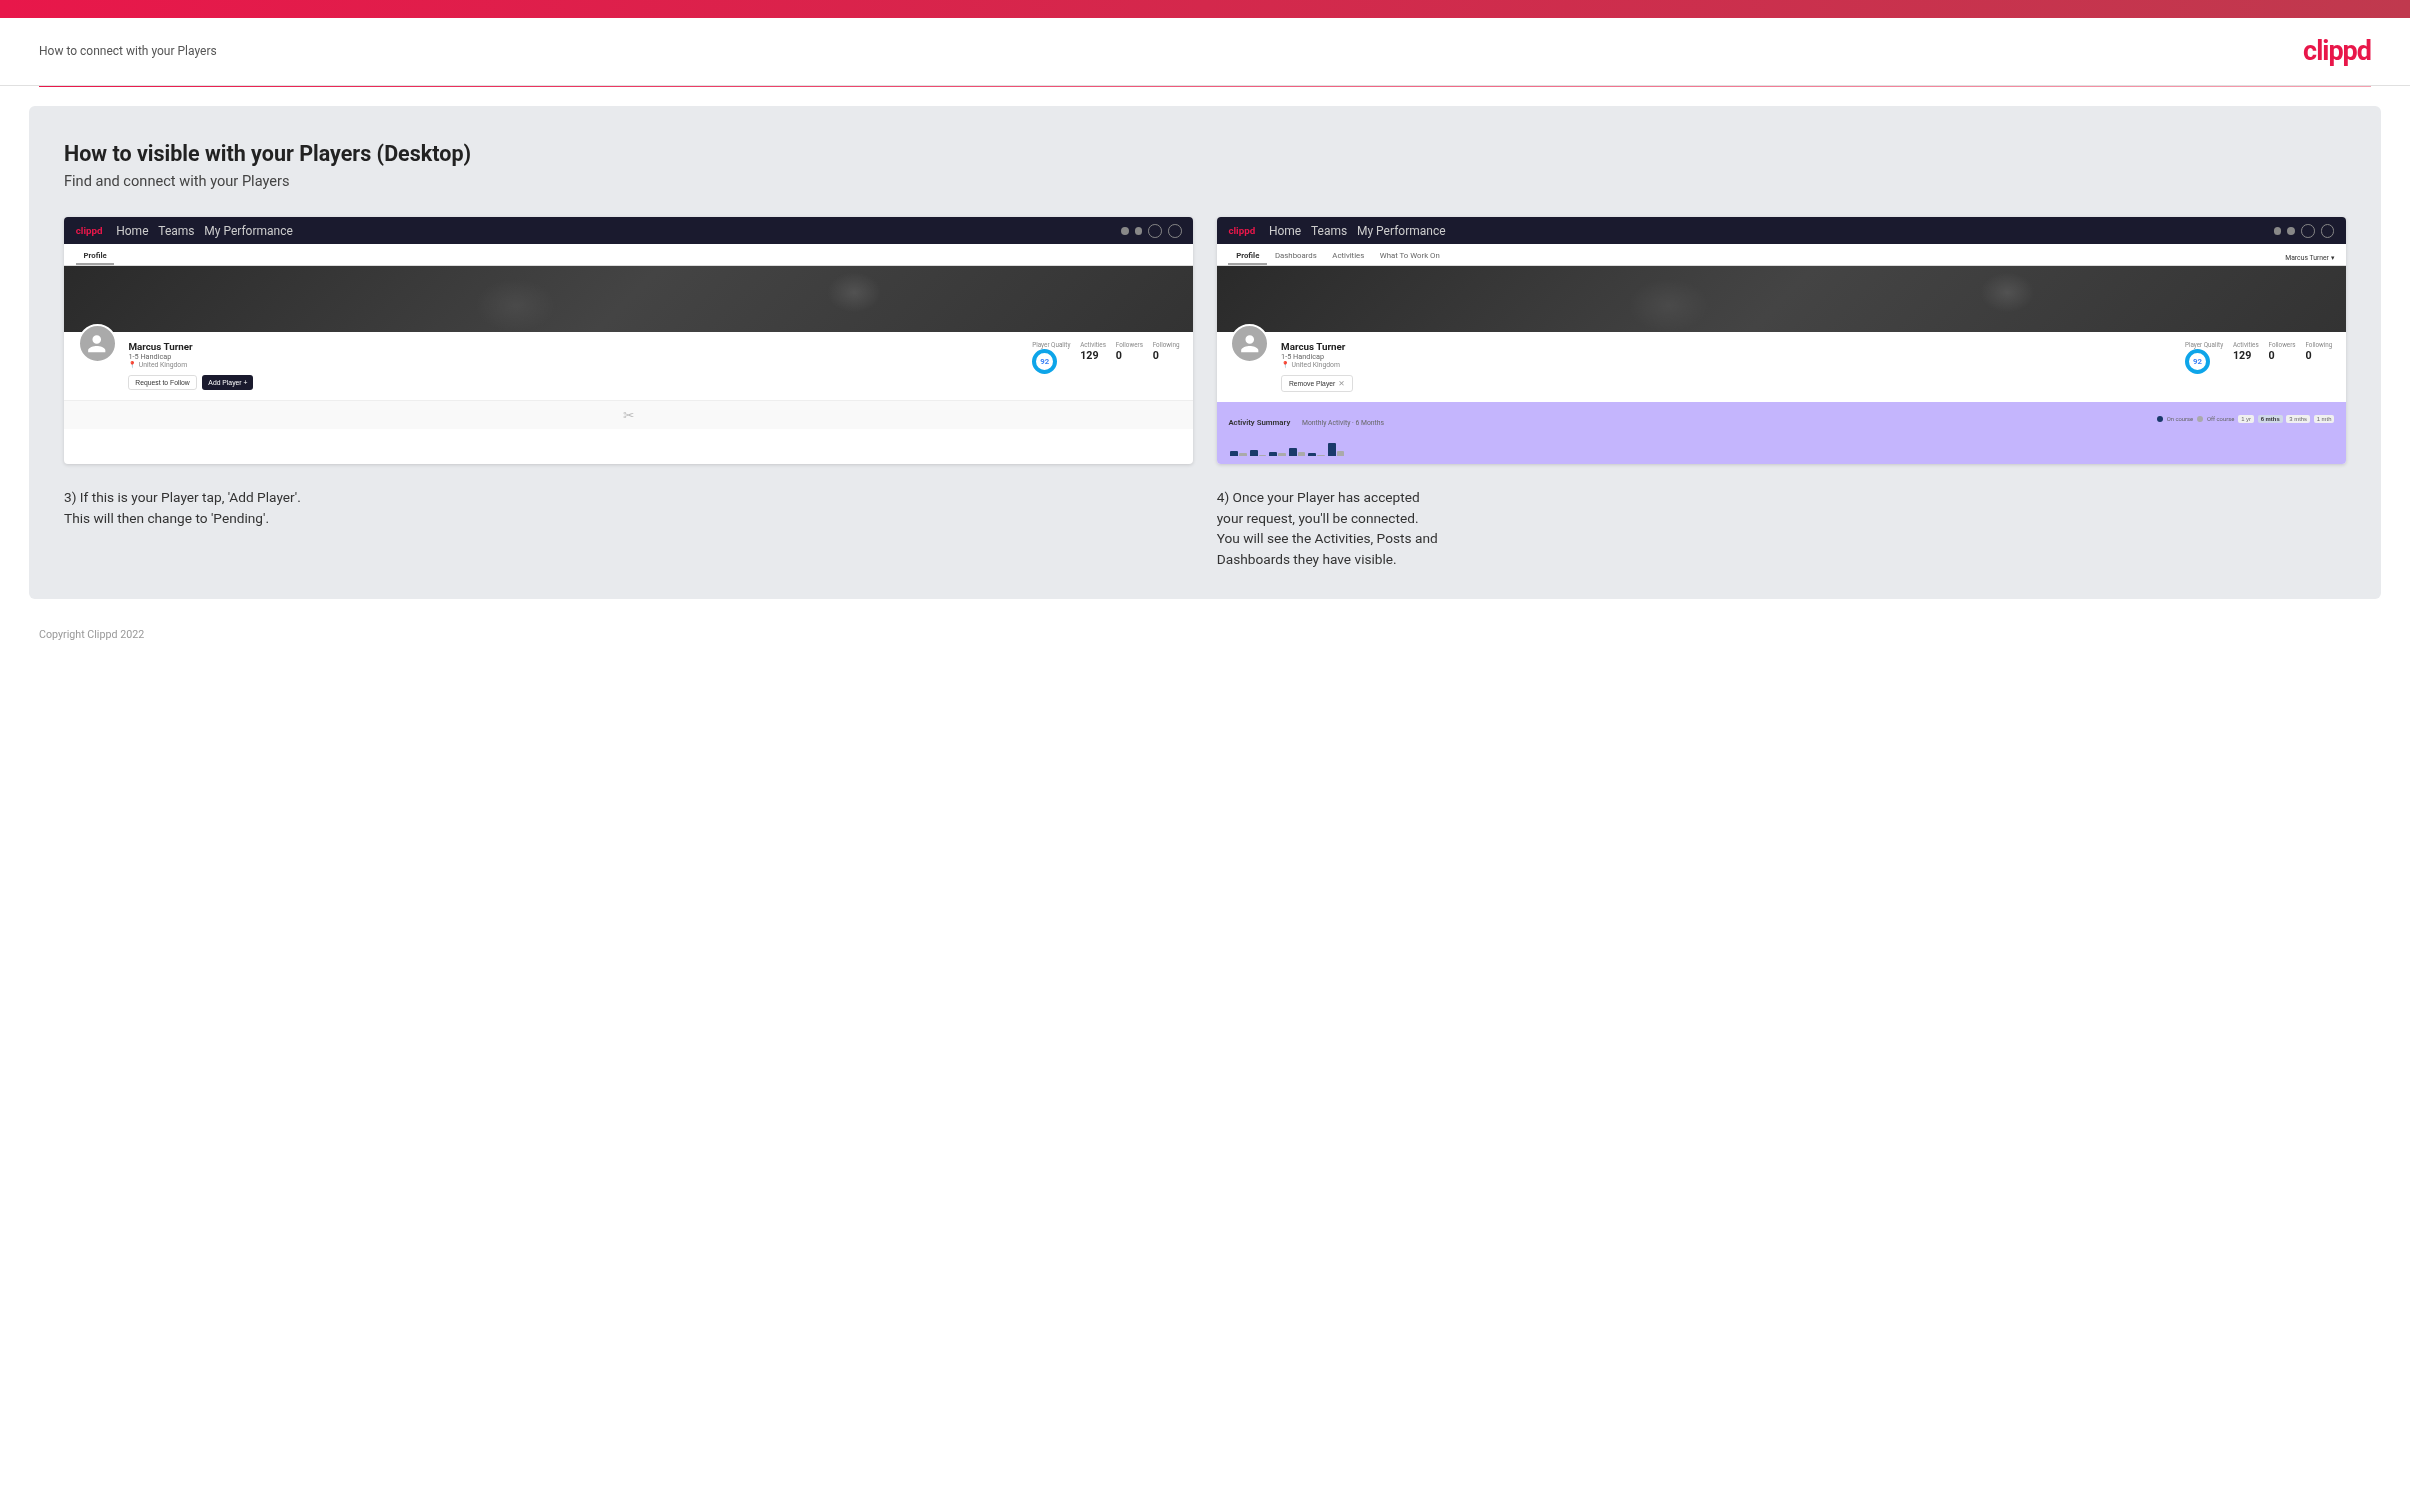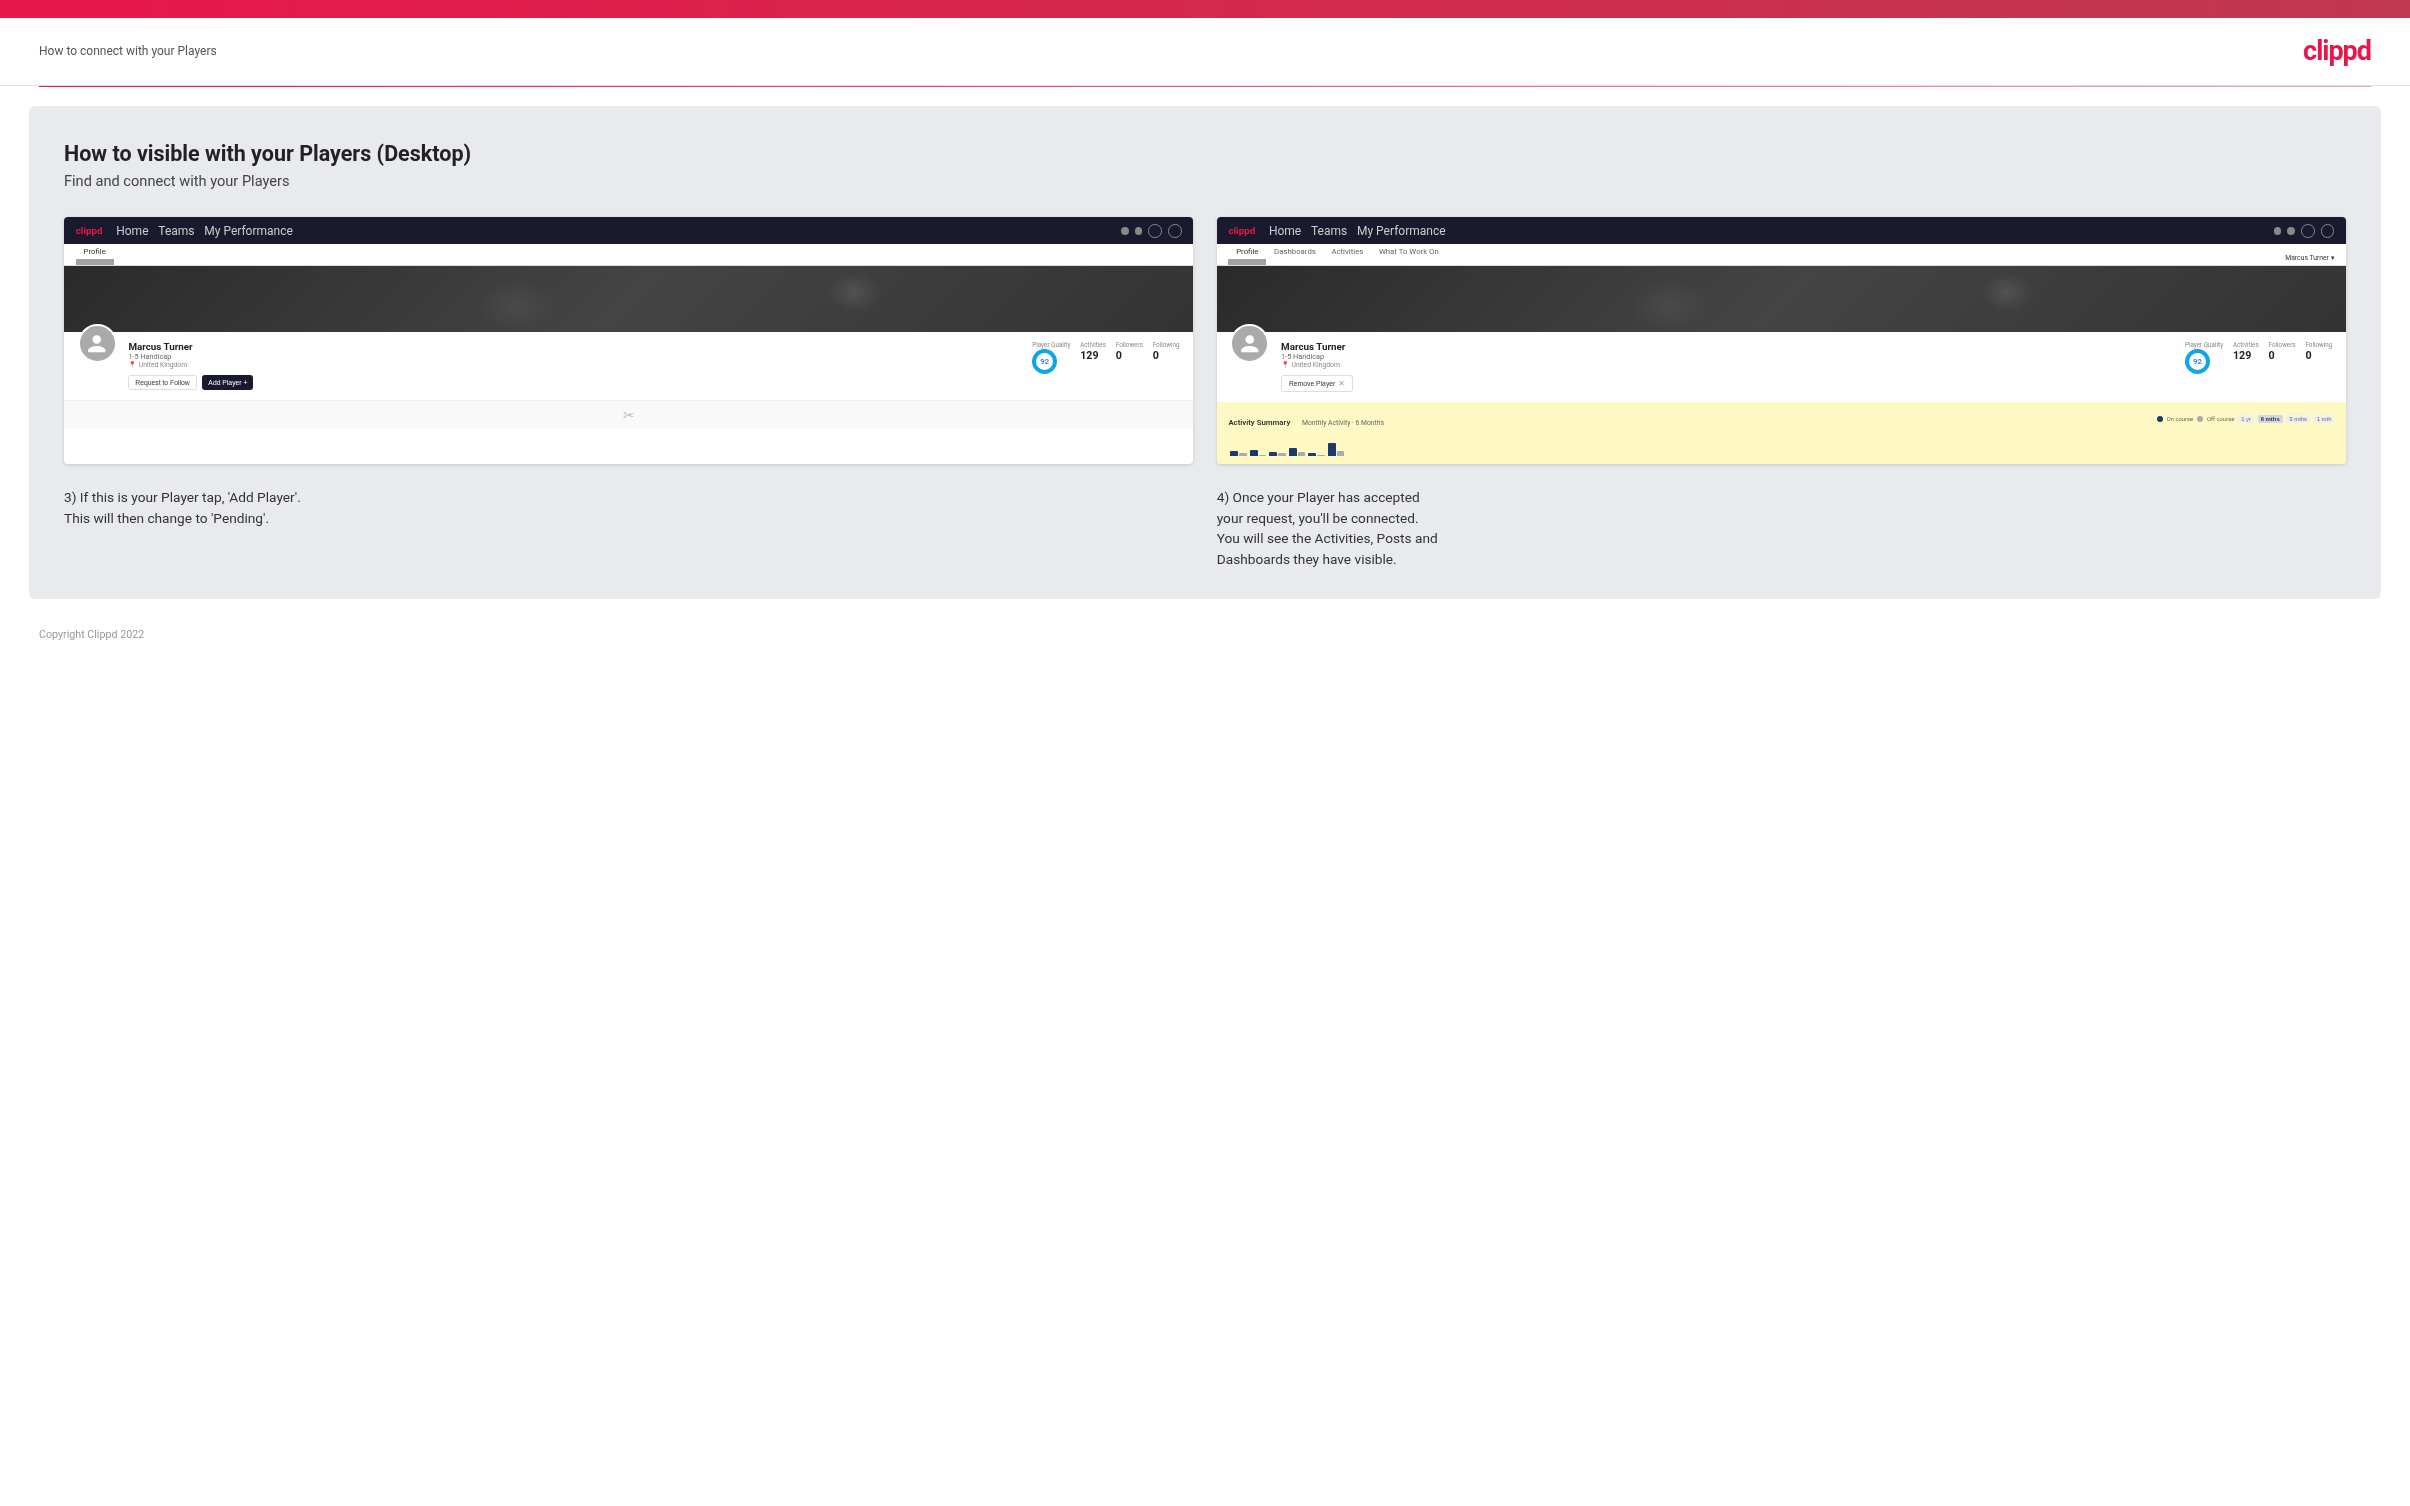--- a/index.html
+++ b/index.html
@@ -117,22 +117,22 @@
       align-items: flex-end;
     }
     .app-tab {
       font-size: 7.8px;
       color: #666;
       padding: 0 7.8px 2.9px 7.8px;
       border-bottom: 2px solid transparent;
     }
     .app-tab.active {
       color: #333;
-      border-bottom: 6px solid #a3a3a3;
-      font-weight: 400;
+      border-bottom: 2px solid #a3a3a3;
+      font-weight: 700;
     }
     
     .profile-hero {
       width: 100%;
       height: 66px;
       background: linear-gradient(135deg, #2a2a2a 0%, #444 50%, #333 100%);
       position: relative;
       overflow: hidden;
     }
     .hero-pattern {
@@ -263,21 +263,21 @@
       display: flex;
       align-items: center;
       justify-content: center;
     }
     .scissors-icon {
       color: #bbb;
       font-size: 13.7px;
     }
     
     .activity-summary {
-      background: #fef9c3;
+      background: #c4b5fd;
       padding: 7.8px 11.7px;
     }
     .activity-header {
       display: flex;
       align-items: center;
       justify-content: space-between;
       margin-bottom: 5.9px;
     }
     .activity-title {
       font-size: 7.8px;

